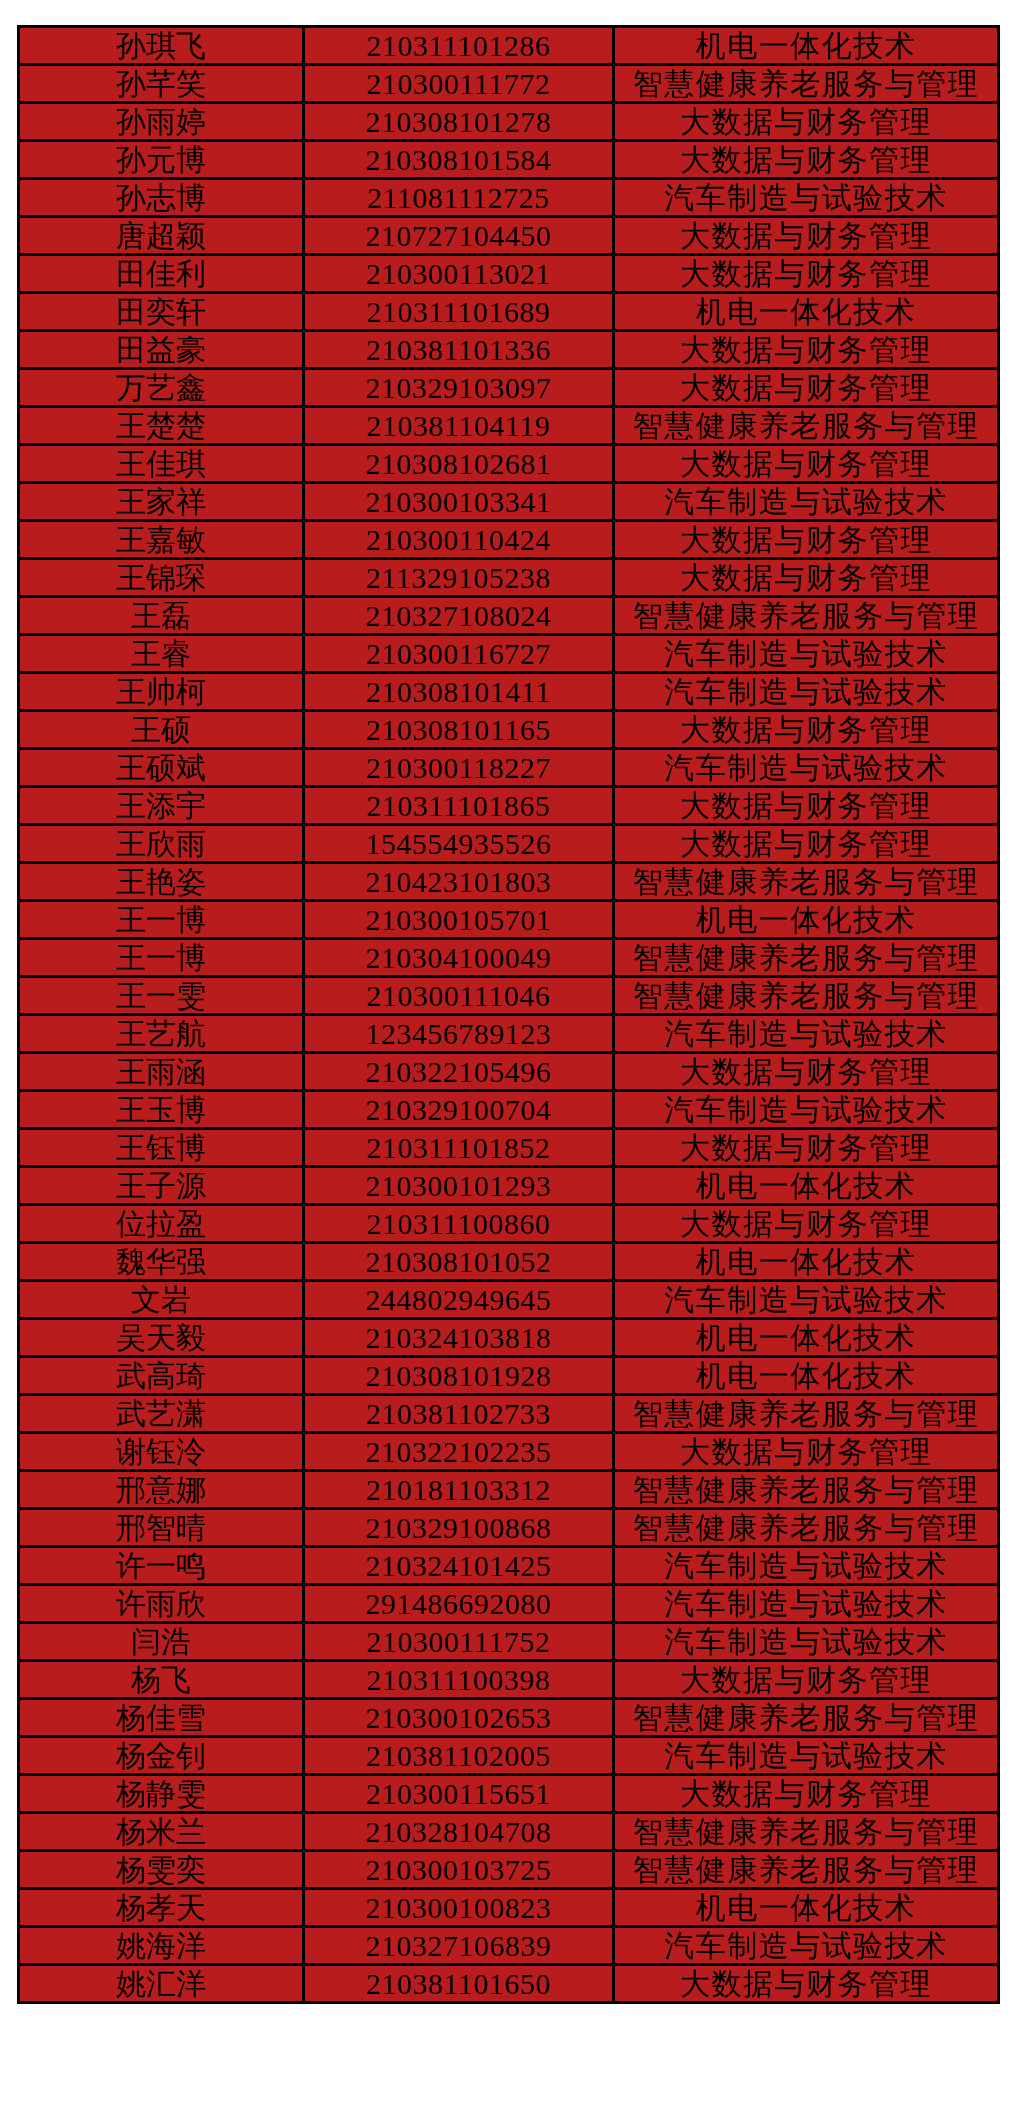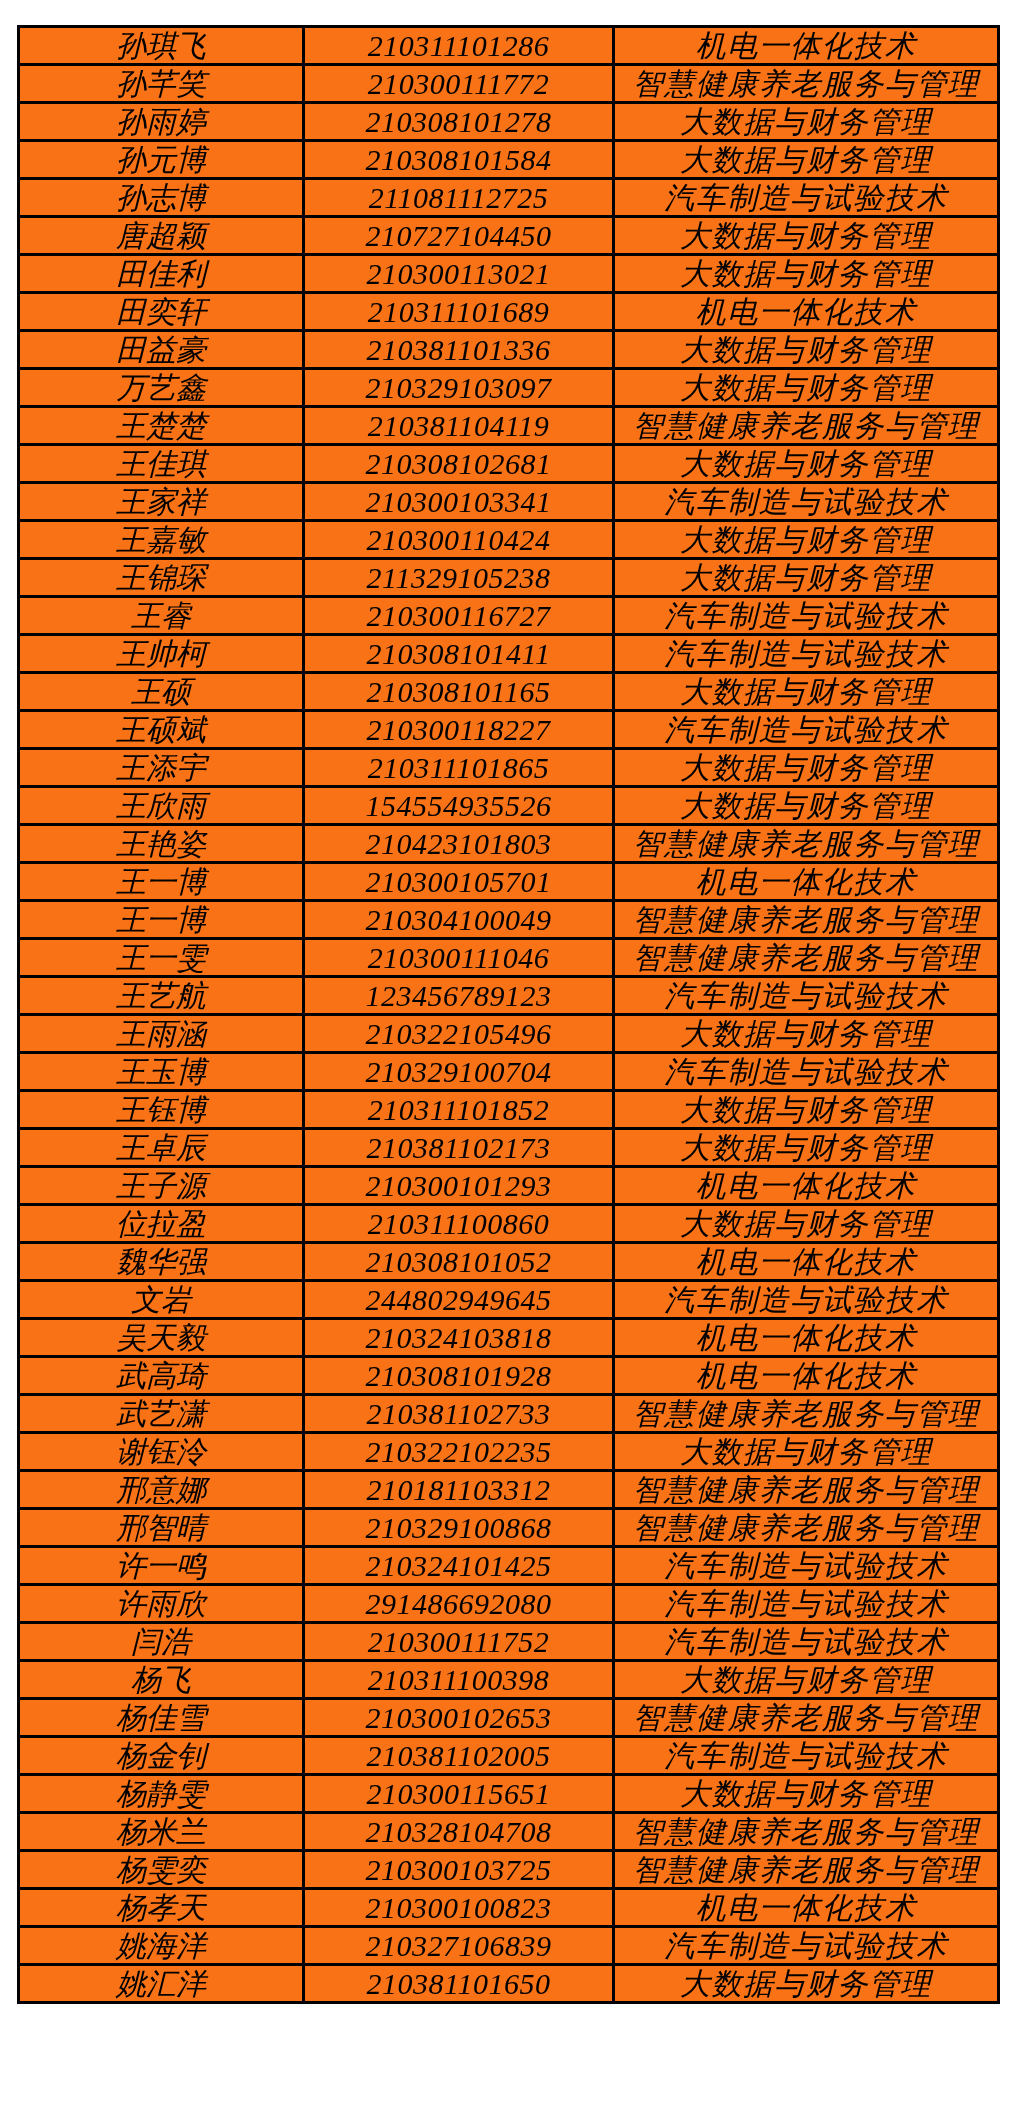--- a/index.html
+++ b/index.html
@@ -14,22 +14,21 @@
     font-family: "Liberation Serif", "DejaVu Serif", serif;
     color: #000000;
   }
   table.student-table {
     position: absolute;
     left: 17px;
     top: 25px;
     width: 980px;
     border-collapse: collapse;
     table-layout: fixed;
-    background: #f97316;
-    font-style: italic;
+    background: #b91c1c;
   }
   table.student-table col.c1 { width: 285px; }
   table.student-table col.c2 { width: 310px; }
   table.student-table col.c3 { width: 385px; }
   table.student-table tr { height: 38px; }
   table.student-table td {
     border: 3px solid #000000;
     padding: 0;
     text-align: center;
     vertical-align: middle;
@@ -127,20 +126,25 @@
           <td class="name-cell">王嘉敏</td>
           <td class="id-cell">210300110424</td>
           <td class="major-cell">大数据与财务管理</td>
         </tr>
         <tr>
           <td class="name-cell">王锦琛</td>
           <td class="id-cell">211329105238</td>
           <td class="major-cell">大数据与财务管理</td>
         </tr>
         <tr>
+          <td class="name-cell">王磊</td>
+          <td class="id-cell">210327108024</td>
+          <td class="major-cell">智慧健康养老服务与管理</td>
+        </tr>
+        <tr>
           <td class="name-cell">王睿</td>
           <td class="id-cell">210300116727</td>
           <td class="major-cell">汽车制造与试验技术</td>
         </tr>
         <tr>
           <td class="name-cell">王帅柯</td>
           <td class="id-cell">210308101411</td>
           <td class="major-cell">汽车制造与试验技术</td>
         </tr>
         <tr>
@@ -194,25 +198,20 @@
           <td class="major-cell">大数据与财务管理</td>
         </tr>
         <tr>
           <td class="name-cell">王玉博</td>
           <td class="id-cell">210329100704</td>
           <td class="major-cell">汽车制造与试验技术</td>
         </tr>
         <tr>
           <td class="name-cell">王钰博</td>
           <td class="id-cell">210311101852</td>
-          <td class="major-cell">大数据与财务管理</td>
-        </tr>
-        <tr>
-          <td class="name-cell">王卓辰</td>
-          <td class="id-cell">210381102173</td>
           <td class="major-cell">大数据与财务管理</td>
         </tr>
         <tr>
           <td class="name-cell">王子源</td>
           <td class="id-cell">210300101293</td>
           <td class="major-cell">机电一体化技术</td>
         </tr>
         <tr>
           <td class="name-cell">位拉盈</td>
           <td class="id-cell">210311100860</td>

